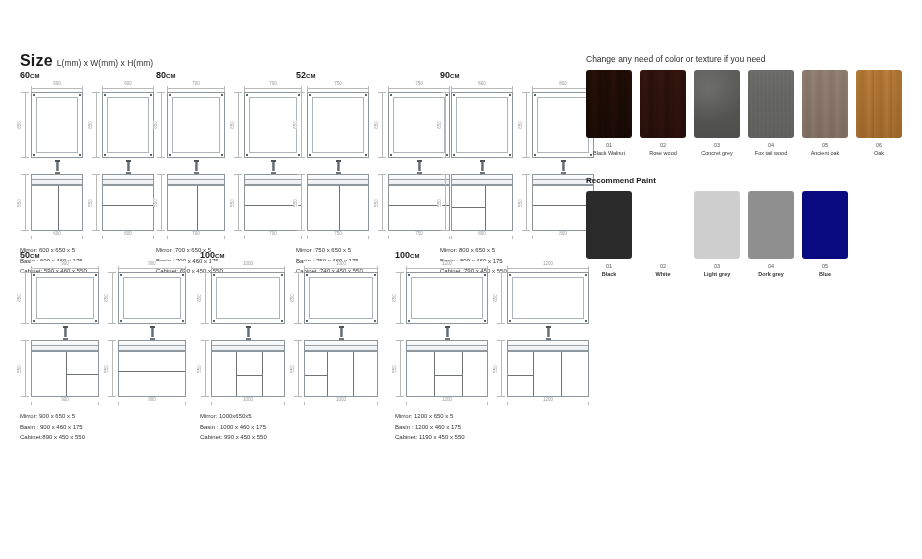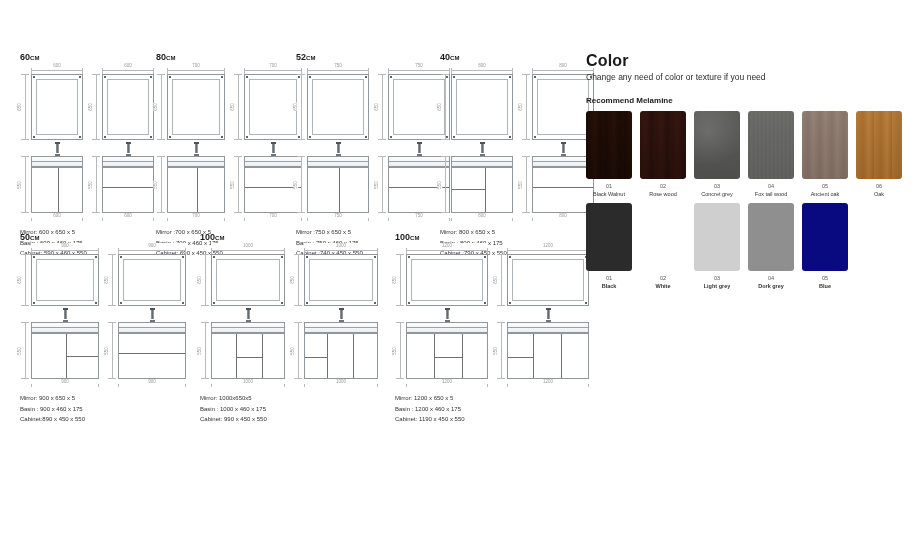--- a/index.html
+++ b/index.html
@@ -85,20 +85,23 @@
   .pw .chip{height:68px;border-radius:3px;}
   .pw .no{font-size:5.5px;color:#555;text-align:center;margin-top:4px;}
   .pw .nm{font-size:5.5px;color:#333;text-align:center;margin-top:2px;font-weight:bold;white-space:nowrap;}
 </style>
 </head>
 <body>
 
 <div class="page">
 
   <div class="size-panel">
+    <div class="sec-title">
+      <span>Size</span><span class="unit">L(mm) x W(mm) x H(mm)</span>
+    </div>
 
     <div class="size-grid" id="size-grid">
         <div class="size-group" style="left: 0px; top: 0px;">
           <div class="grp-label"><span>60</span><span class="cm">CM</span></div>
           <div class="variants">
             <div class="variant">
               <div style="margin-left: 11px;">
                 <div class="dimtop" style="width: 52px;">
                   <span class="line"></span>
                   <span class="tickL"></span>
@@ -448,21 +451,21 @@
               </div>
             </div>
           </div>
           <div class="specs">
             <div>Mirror :750 x 650 x 5</div>
             <div>Basin : 750 x 460 x 175</div>
             <div>Cabinet :740 x 450 x 550</div>
           </div>
         </div>
         <div class="size-group" style="left: 420px; top: 0px;">
-          <div class="grp-label"><span>40</span><span class="cm">CM</span></div>
+          <div class="grp-label"><span>90</span><span class="cm">CM</span></div>
           <div class="variants">
             <div class="variant">
               <div style="margin-left: 11px;">
                 <div class="dimtop" style="width: 62px;">
                   <span class="line"></span>
                   <span class="tickL"></span>
                   <span class="tickR"></span>
                   <span class="txt">800</span>
                 </div>
               </div>
@@ -941,24 +944,22 @@
           <div class="specs">
             <div>Mirror: 1200 x 650 x 5</div>
             <div>Basin : 1200 x 460 x 175</div>
             <div>Cabinet: 1190 x 450 x 550</div>
           </div>
         </div>
       </div>
   </div>
 
   <div class="color-panel">
-    <div class="sec-title">Color</div>
     <div class="sec-sub">Change any need of color or texture if you need</div>
 
-    <div style="margin-top:14px;" class="sub-head">Recommend Melamine</div>
     <div class="sw-row" id="melamine-row">
         <div class="sw">
           <div class="chip" style="background: repeating-linear-gradient(90deg, rgb(74, 47, 33) 0px, rgb(93, 60, 42) 5px, rgb(112, 72, 50) 9px, rgb(78, 50, 35) 14px, rgb(90, 56, 39) 19px), linear-gradient(rgb(94, 60, 42), rgb(70, 44, 30)); background-blend-mode: multiply;"></div>
           <div class="no">01</div>
           <div class="nm">Black Walnut</div>
         </div>
         <div class="sw">
           <div class="chip" style="background: repeating-linear-gradient(90deg, rgb(107, 68, 56) 0px, rgb(122, 80, 67) 6px, rgb(93, 58, 48) 11px, rgb(114, 74, 60) 16px), linear-gradient(rgb(112, 71, 58), rgb(90, 56, 48)); background-blend-mode: multiply;"></div>
           <div class="no">02</div>
           <div class="nm">Rose wood</div>
@@ -978,20 +979,21 @@
           <div class="no">05</div>
           <div class="nm">Ancient oak</div>
         </div>
         <div class="sw">
           <div class="chip" style="background: repeating-linear-gradient(90deg, rgb(216, 180, 122) 0px, rgb(201, 162, 104) 7px, rgb(222, 186, 130) 13px, rgb(197, 156, 96) 18px), linear-gradient(rgb(214, 176, 119), rgb(194, 154, 98)); background-blend-mode: multiply;"></div>
           <div class="no">06</div>
           <div class="nm">Oak</div>
         </div>
       </div>
 
+    <div style="margin-top:20px;" class="sub-head">Recommend Paint</div>
     <div class="paint-row" id="paint-row">
         <div class="pw">
           <div class="chip" style="background: rgb(43, 43, 43);"></div>
           <div class="no">01</div>
           <div class="nm">Black</div>
         </div>
         <div class="pw">
           <div class="chip" style="background: rgb(255, 255, 255);"></div>
           <div class="no">02</div>
           <div class="nm">White</div>

